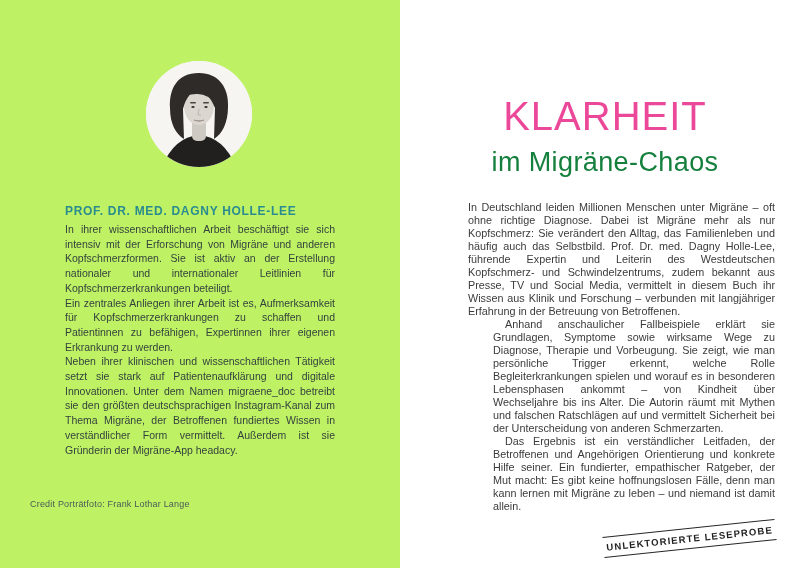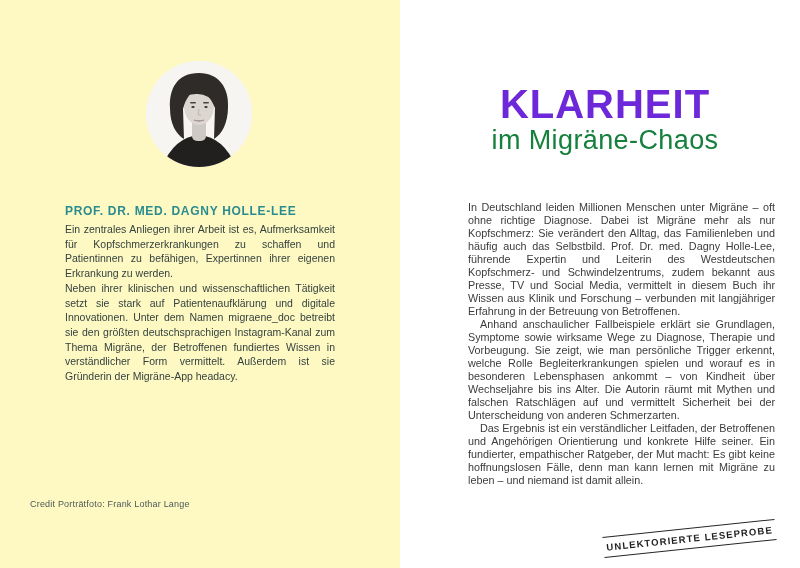--- a/index.html
+++ b/index.html
@@ -2,21 +2,21 @@
 <html lang="de"><head>
 <meta charset="utf-8">
 <style>
   html,body { margin:0; padding:0; background:#ffffff; }
   .spread {
     position:relative; width:800px; height:568px; overflow:hidden;
     font-family:"Liberation Sans", sans-serif; display:flex;
   }
   
   .page-left {
-    position:relative; width:400px; height:568px; background:#fef9c3; flex:0 0 400px;
+    position:relative; width:400px; height:568px; background:#bef264; flex:0 0 400px;
   }
   .portrait {
     position:absolute; left:146px; top:61px; width:106px; height:106px;
     border-radius:50%; overflow:hidden; background:#f6f5f2;
   }
   .portrait svg { display:block; width:100%; height:100%; }
   .bio-heading {
     position:absolute; left:65px; top:204px; width:290px;
     color:#2b8c90; font-size:12px; font-weight:bold; letter-spacing:0.7px;
   }
@@ -30,33 +30,33 @@
     font-size:9px; color:#4c5a58; letter-spacing:0.2px;
   }
   
   .page-right {
     position:relative; width:400px; height:568px; background:#ffffff; flex:0 0 400px;
   }
   .title-block {
     position:absolute; left:30px; top:84px; width:350px; text-align:center;
   }
   .title {
-    font-size:40px; font-weight:700; line-height:1;
-    color:#6d28d9; letter-spacing:1px; margin:0;
+    font-size:40px; font-weight:400; line-height:1;
+    color:#ec4899; letter-spacing:1px; margin:12px;
   }
   .subtitle {
     font-size:27px; font-weight:300; line-height:1.1;
     color:#15803d; letter-spacing:0.4px; margin:2px 0 0 0;
   }
   .body-text {
     position:absolute; left:68px; top:201px; width:307px;
     font-size:10.8px; line-height:13px; color:#3b3b3b; text-align:justify;
   }
   .body-text p { margin:0; }
-  .body-text p.indent { text-indent:12px; }
+  .body-text p.indent { text-indent:12px;margin-left:25px; }
   .badge {
     position:absolute; right:24px; bottom:19px;
     transform:rotate(-6deg); transform-origin:center;
     border-top:1.5px solid #262626; border-bottom:1.5px solid #262626;
     padding:4px 3px; font-size:9.5px; font-weight:bold;
     letter-spacing:1.1px; color:#1e1e1e; white-space:nowrap;
   }
 </style>
 </head>
 <body>
@@ -87,20 +87,21 @@
 
         <path d="M53,48 L52,54 L55,54" stroke="#bcb5ae" stroke-width="1" fill="none"></path>
 
         <path d="M48,59 Q53,61 58,59" stroke="#9a9089" stroke-width="1.3" fill="none"></path>
       </svg>
     </div>
 
     <div class="bio-heading">PROF. DR. MED. DAGNY HOLLE-LEE</div>
 
     <div class="bio-text">
+      <p>In ihrer wissenschaftlichen Arbeit beschäftigt sie sich intensiv mit der Erforschung von Migräne und anderen Kopfschmerzformen. Sie ist aktiv an der Erstellung nationaler und internationaler Leitlinien für Kopfschmerzerkrankungen beteiligt.</p>
       <p>Ein zentrales Anliegen ihrer Arbeit ist es, Aufmerksamkeit für Kopfschmerzerkrankungen zu schaffen und Patientinnen zu befähigen, Expertinnen ihrer eigenen Erkrankung zu werden.</p>
       <p>Neben ihrer klinischen und wissenschaftlichen Tätigkeit setzt sie stark auf Patientenaufklärung und digitale Innovationen. Unter dem Namen migraene_doc betreibt sie den größten deutschsprachigen Instagram-Kanal zum Thema Migräne, der Betroffenen fundiertes Wissen in verständlicher Form vermittelt. Außerdem ist sie Gründerin der Migräne-App headacy.</p>
     </div>
 
     <div class="credit">Credit Porträtfoto: Frank Lothar Lange</div>
   </div>
 
   <div class="page-right">
 
     <div class="title-block">

